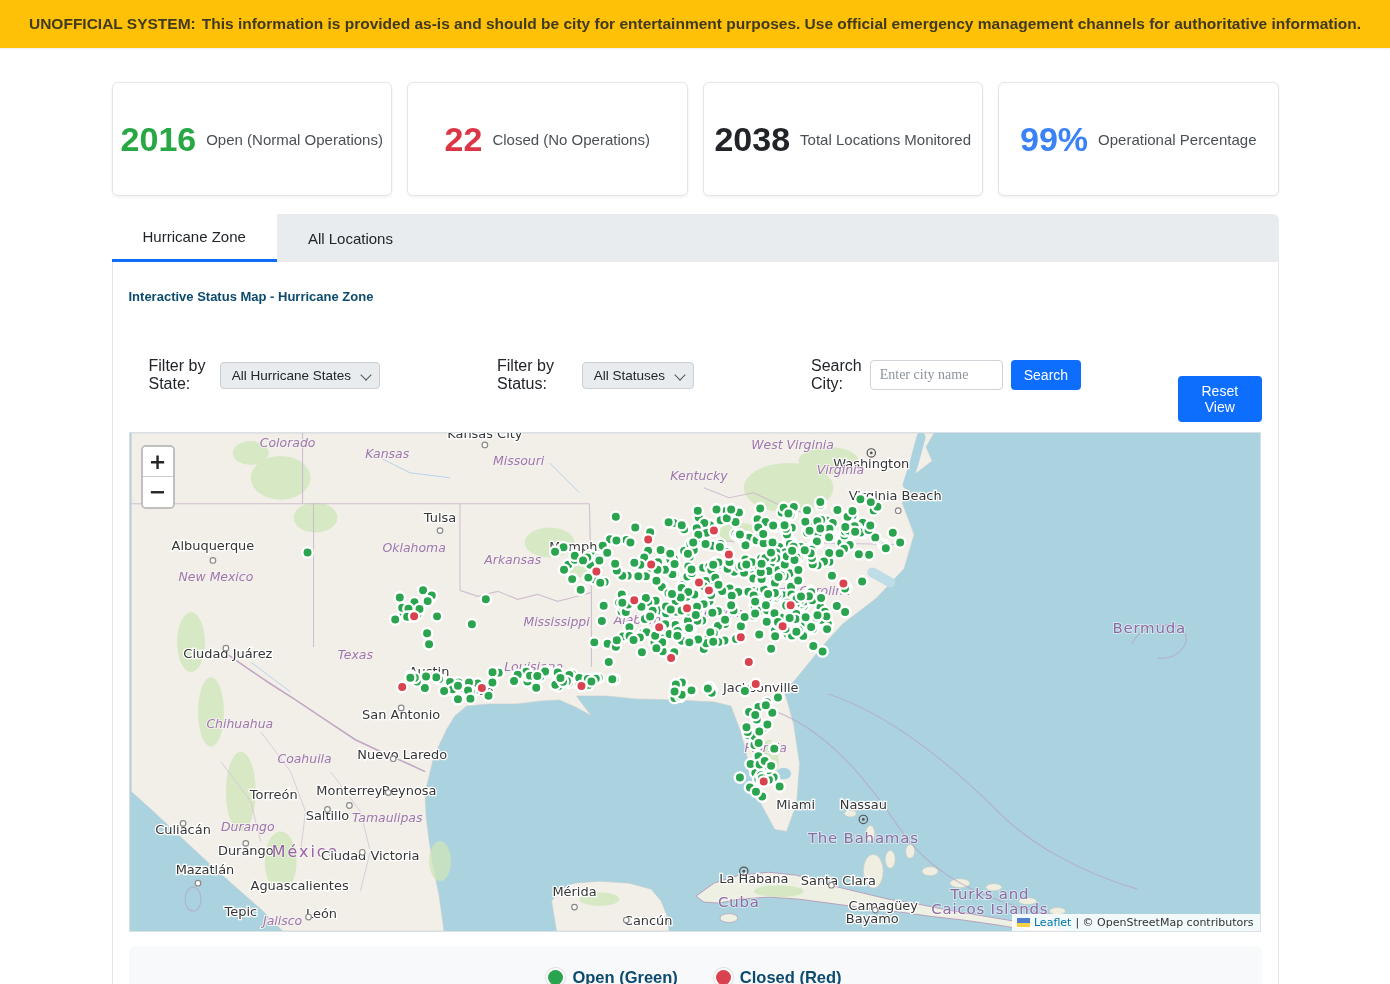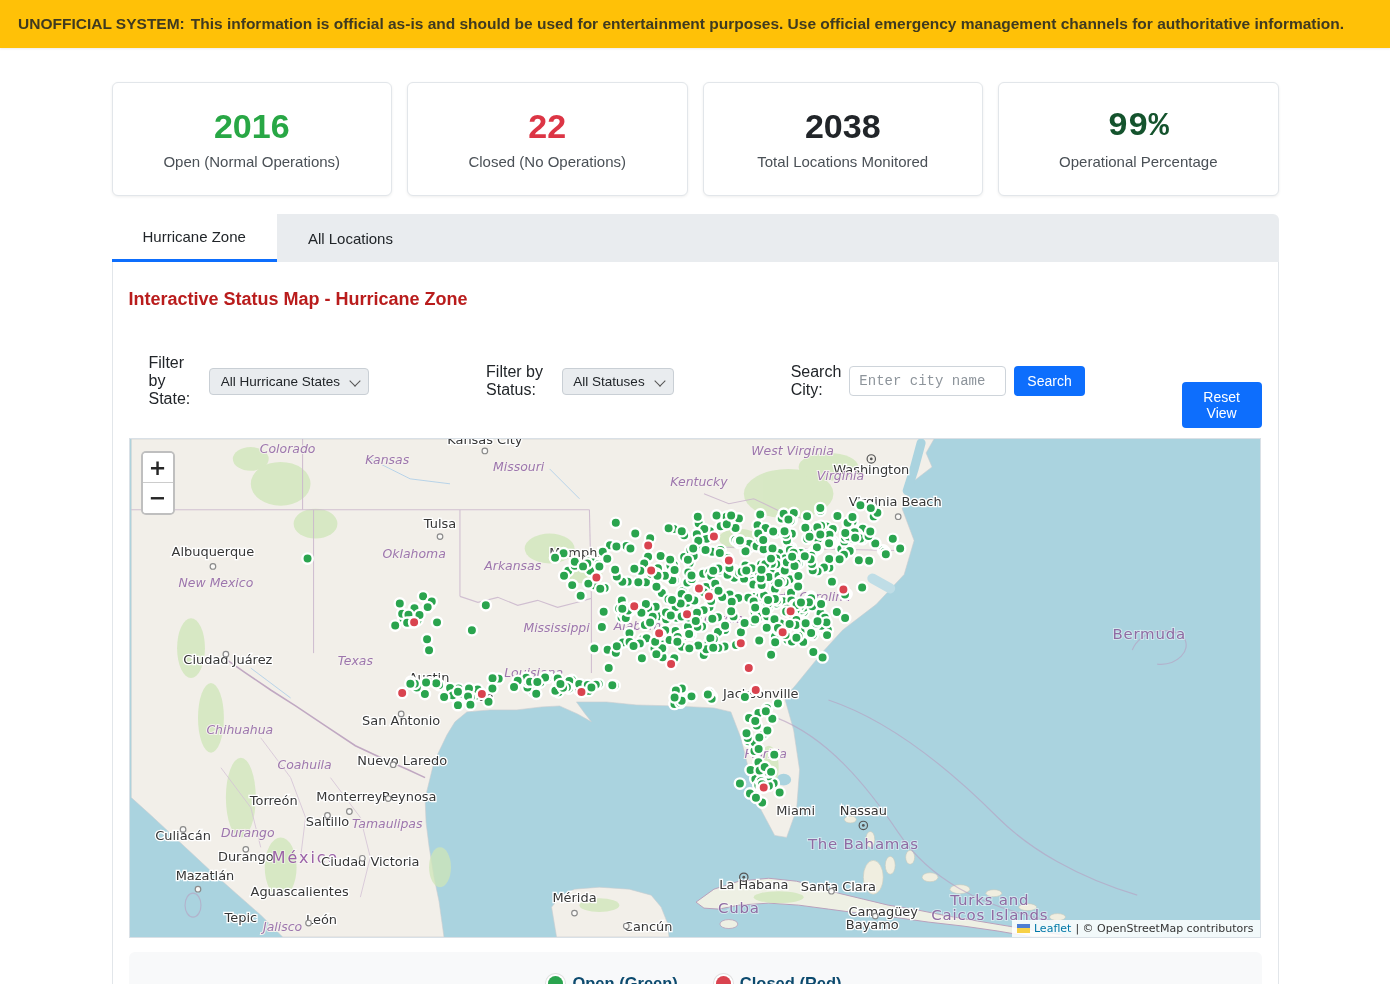--- a/index.html
+++ b/index.html
@@ -2,60 +2,60 @@
 <html><head>
 <meta charset="utf-8">
 <style>
   * { margin:0; padding:0; box-sizing:border-box; }
   html,body { width:1390px; height:984px; overflow:hidden; background:#ffffff;
     font-family:"Liberation Sans","DejaVu Sans",sans-serif; }
 
   
   .banner { height:48px; background:#ffc107; display:flex; align-items:center;
     padding:0 18px; font-size:15.5px; color:#3f3a20; font-weight:700;
-    box-shadow:0 1px 2px rgba(0,0,0,.08); }
+    box-shadow:0 1px 2px rgba(0,0,0,.08);justify-content:center; }
   .banner strong { margin-right:6px; font-weight:800; }
   .banner span { font-weight:700; }
 
   .container { width:1167px; margin:0 auto; }
 
   
   .cards { display:flex; gap:15px; margin-top:34px; }
   .card { flex:1; background:#fff; border:1px solid #e2e6ea; border-radius:6px;
     box-shadow:0 1px 3px rgba(0,0,0,.07); height:114px; display:flex;
-    flex-direction:column; align-items:center; justify-content:center; gap:10px; }
+    flex-direction:row; align-items:center; justify-content:center; gap:10px; }
   .card .num { font-size:34px; font-weight:700; line-height:1; }
   .card .lbl { font-size:15px; color:#4a5056; }
 
   
   .tabbar { display:flex; margin-top:18px; background:#e9ecef;
     border-radius:6px 6px 0 0; height:48px; }
   .tab { padding:0 31px; display:flex; align-items:center; font-size:15px;
     color:#212529; cursor:pointer; }
   .tab.active { background:#fff; border-bottom:3px solid #0d6efd; font-weight:400; }
 
   
   .content { background:#fff; border:1px solid #e2e6ea; border-top:none;
     padding:0 16px 0 16px; }
-  .map-title { padding:27px 0 24px 0; font-size:18px; font-weight:700; color:#b91c1c; }
+  .map-title { padding:27px 0 24px 0; font-size:13px; font-weight:700; color:#0c4a6e; }
 
   
   .filters { display:flex; align-items:center; }
   .fgroup { display:flex; align-items:center; gap:8px; }
   .fgroup + .fgroup { margin-left:97px; }
   .flabel { font-size:16px; color:#212529;margin-left:20px; }
   .select-wrap { position:relative; display:inline-block; }
   select { appearance:none; -webkit-appearance:none; background:#e9ecef;
     border:1px solid #c9cfd5; border-radius:4px; padding:5px 28px 5px 10px;
     font-size:13.5px; color:#212529; font-family:inherit; cursor:pointer;text-align:right; }
   .select-wrap::after { content:""; position:absolute; right:10px; top:9px;
     width:7px; height:7px; border-right:1.6px solid #555; border-bottom:1.6px solid #555;
     transform:rotate(45deg); pointer-events:none; }
-  .city-input { width:157px; border:1px solid #ced4da; border-radius:4px;
-    padding:6px 9px; font-size:14px; color:#212529; font-family:Liberation Mono, monospace; }
+  .city-input { width:133px; border:1px solid #ced4da; border-radius:4px;
+    padding:6px 9px; font-size:14px; color:#212529; font-family:Liberation Serif, serif; }
   .city-input::placeholder { color:#8d949b; }
   .btn { background:#0d6efd; color:#fff; border:none; border-radius:4px;
     padding:7px 13px; font-size:14px; font-family:inherit; cursor:pointer; }
   .reset-group { margin-left:auto;margin-top:48px; }
 
   
   .map-frame { position:relative; width:1132px; height:500px; margin-top:10px;
     border:1px solid #d9e0e6; background:#aad3df; overflow:hidden; cursor:grab; }
   .map-frame svg { display:block; }
   .lbl-city { font-family:"DejaVu Sans",sans-serif; font-size:13px; fill:#363636;
@@ -94,40 +94,40 @@
   .legend-dot { width:15px; height:15px; border-radius:50%;
     box-shadow:0 0 0 2px #fff, 0 0 0 3px #e0e0e0; }
 
   .content-bottom-pad { height:12px; }
 </style>
 </head>
 <body>
 
 <div class="banner">
   <strong>UNOFFICIAL SYSTEM:</strong>
-  <span>This information is official as-is and should be used for entertainment purposes. Use official emergency management channels for authoritative information.</span>
+  <span>This information is provided as-is and should be city for entertainment purposes. Use official emergency management channels for authoritative information.</span>
 </div>
 
 <div class="container">
 
   <div class="cards">
     <div class="card">
       <div class="num" style="color: rgb(40, 167, 69);">2016</div>
       <div class="lbl">Open (Normal Operations)</div>
     </div>
     <div class="card">
       <div class="num" style="color: rgb(220, 53, 69);">22</div>
       <div class="lbl">Closed (No Operations)</div>
     </div>
     <div class="card">
       <div class="num" style="color: rgb(33, 37, 41);">2038</div>
       <div class="lbl">Total Locations Monitored</div>
     </div>
     <div class="card">
-      <div class="num" style="color: #14532d; font-family: Liberation Mono, monospace;">99%</div>
+      <div class="num" style="color: #3b82f6;">99%</div>
       <div class="lbl">Operational Percentage</div>
     </div>
   </div>
 
   <div class="tabbar">
     <div class="tab active">
       <span>Hurricane Zone</span>
     </div>
     <div class="tab">
       <span>All Locations</span>

